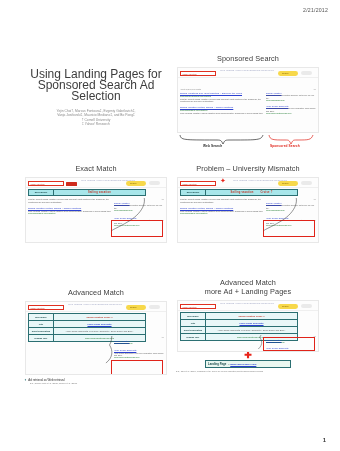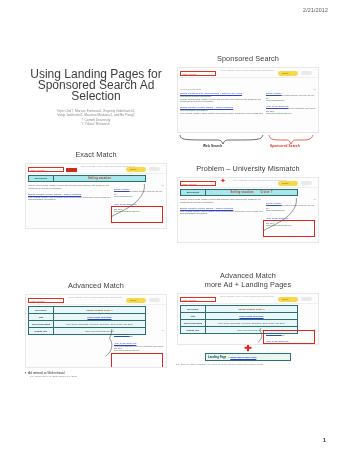--- a/index.html
+++ b/index.html
@@ -29,21 +29,21 @@
   }
   .slide{
     position:absolute;width:152px;height:115px;
     box-sizing:border-box;
     background:#fff;
   }
   .col-l{left:20px;}
   .col-r{left:172px;}
   .row-1{top:16px;}
   .row-2{top:126px;}
-  .row-3{top:241px;}
+  .row-3{top:248px;}
 
   .slide-title{
     text-align:center;
     font-size:7.3px;
     color:#3d3d3d;
     letter-spacing:.1px;
     line-height:9px;
     font-weight:400;
   }
 
@@ -321,21 +321,21 @@
         <svg class="connector" viewBox="0 0 142 15">
           <path d="M3 1 C4 6, 6 6, 38 6 C44 6, 44 6, 46 10 C48 6, 48 6, 54 6 C82 6, 84 6, 86 1" fill="none" stroke="#2b2b2b" stroke-width="0.7"></path>
           <path d="M92 1 C93 6, 96 6, 108 6 C112 6, 112 6, 114 10 C116 6, 116 6, 120 6 C132 6, 134 6, 136 1" fill="none" stroke="#e0241a" stroke-width="0.7"></path>
         </svg>
         <div class="brace-lbl bl-web">Web Search</div>
         <div class="brace-lbl bl-spon">Sponsored Search</div>
       </div>
     </div>
 
     <div class="slide col-l row-2">
-      <div class="slide-title" style="">Exact Match</div>
+      <div class="slide-title" style="margin-top:14px">Exact Match</div>
 
       <div class="serp">
         <div class="serp-topbar"></div>
         <div class="serp-navtext" style="left:55px;">Web  Images  Video  Local  Shopping  News  More</div>
         <div class="searchbox">
           <span>sailing vacation</span>
         </div>
         <div class="searchbtn"></div>
         <div class="yellowpill">
           <i>Search</i>

